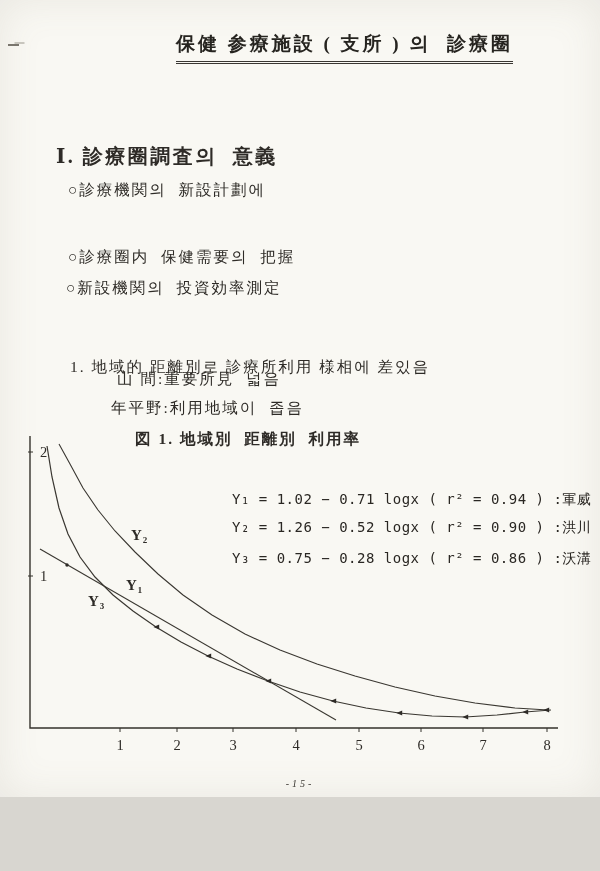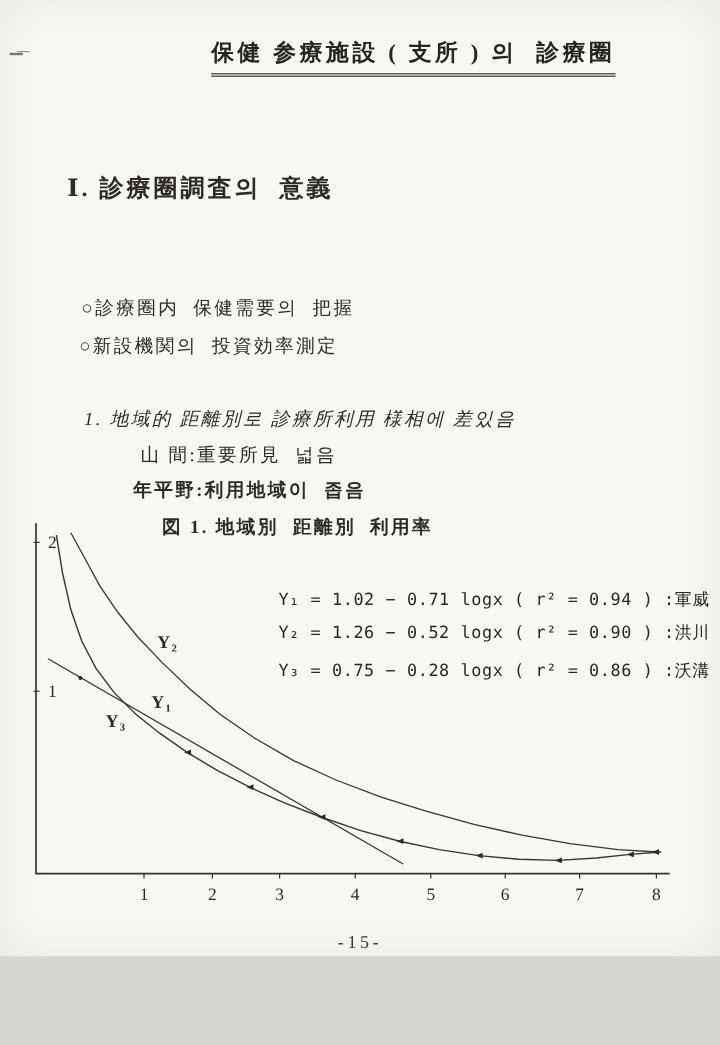--- a/index.html
+++ b/index.html
@@ -34,21 +34,21 @@
   .heading{font-size:20px;font-weight:bold;letter-spacing:2.5px;}
   .caption{font-weight:bold;}
   .corner-mark{
     position:absolute;left:8px;top:44px;
     width:11px;height:2px;background:#7a766e;
     box-shadow:6px -2px 0 -0.5px #9a968c;
   }
   .page-num{
     position:absolute;left:0;right:0;top:778px;
     text-align:center;
-    font-size:15px;letter-spacing:3px;color:#3a3732;
+    font-size:10px;letter-spacing:3px;color:#3a3732;font-style:italic;
   }
   svg.chart{position:absolute;left:0;top:0;}
   svg.chart text{
     font-family:"Liberation Serif","DejaVu Serif",serif;
     fill:#2e2b27;
   }
   svg.chart .eq{
     font-family:"DejaVu Sans Mono","Liberation Mono",monospace;
     font-size:14px;
     letter-spacing:0.5px;
@@ -61,27 +61,28 @@
 <body>
 
 <div class="page">
 
   <div class="corner-mark"></div>
 
   <div class="doc-title">保健 参療施設 ( 支所 ) 의  診療圈</div>
 
   <div class="line heading" style="left:56px;top:143px;">Ⅰ. 診療圈調査의  意義</div>
 
+  <div class="line" style="left:68px;top:180px;">○診療機関의  新設計劃에</div>
   <div class="line" style="left:68px;top:247px;">○診療圈内  保健需要의  把握</div>
   <div class="line" style="left:66px;top:278px;">○新設機関의  投資効率測定</div>
 
 
-  <div class="line" style="left:70px;top:339px;font-style:italic;">1. 地域的 距離別로 診療所利用 様相에 差있음</div>
+  <div class="line" style="left:70px;top:357px;">1. 地域的 距離別로 診療所利用 様相에 差있음</div>
   <div class="line" style="left:117px;top:369px;">山 間:重要所見  넓음</div>
-  <div class="line" style="left:111px;top:398px;font-weight:bold;">年平野:利用地域이  좁음</div>
+  <div class="line" style="left:111px;top:398px;">年平野:利用地域이  좁음</div>
 
   <div class="line caption" style="left:135px;top:429px;">図 1. 地域別  距離別  利用率</div>
 
   <svg class="chart" width="600" height="871" viewBox="0 0 600 871">
 
     <text class="eq" x="232" y="504">Y₁ = 1.02 − 0.71 logx ( r² = 0.94 ) :軍威</text>
     <text class="eq" x="232" y="532">Y₂ = 1.26 − 0.52 logx ( r² = 0.90 ) :洪川</text>
     <text class="eq" x="232" y="563">Y₃ = 0.75 − 0.28 logx ( r² = 0.86 ) :沃溝</text>
 
     <text class="curve-label" x="131" y="540">Y₂</text>

